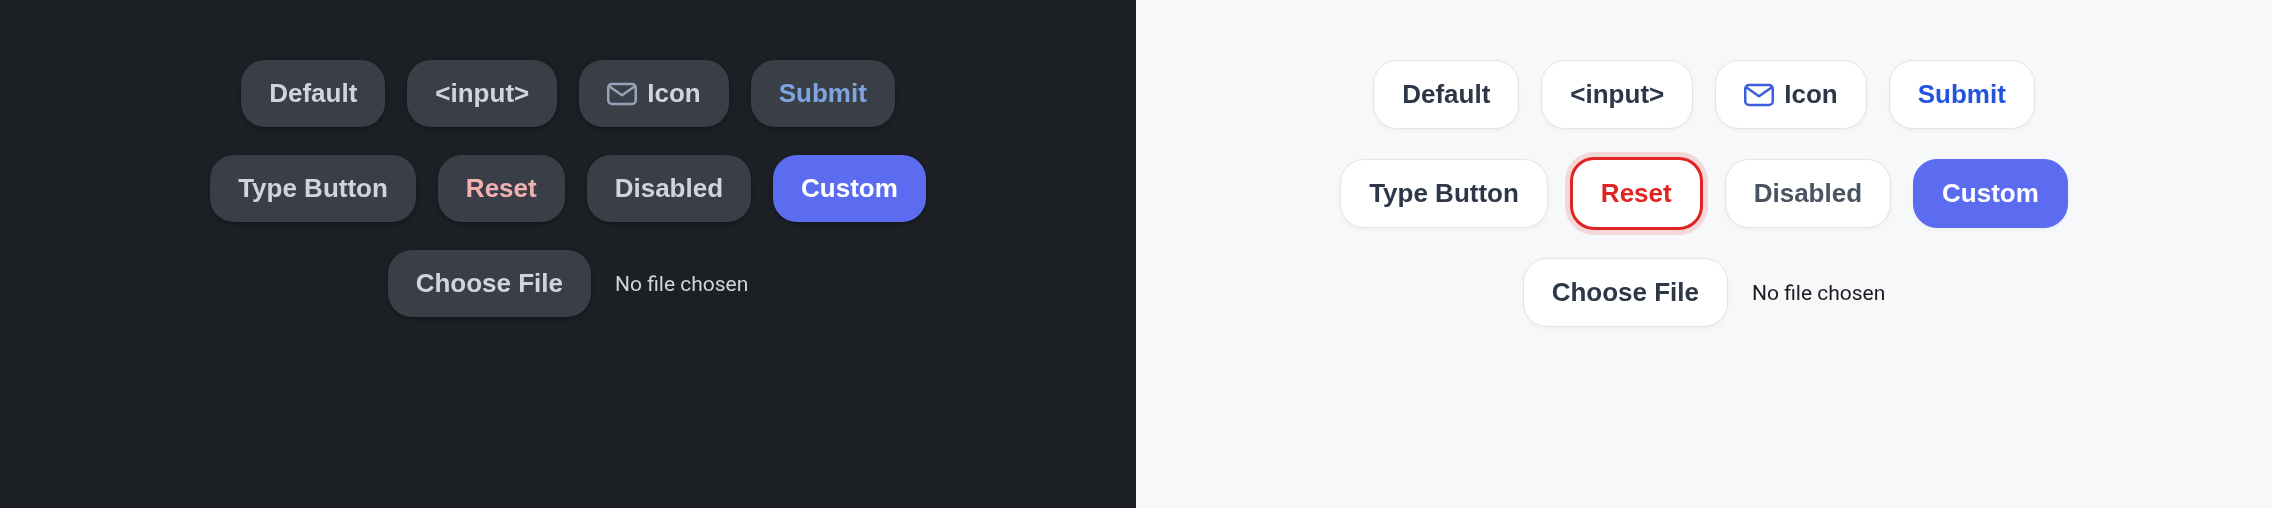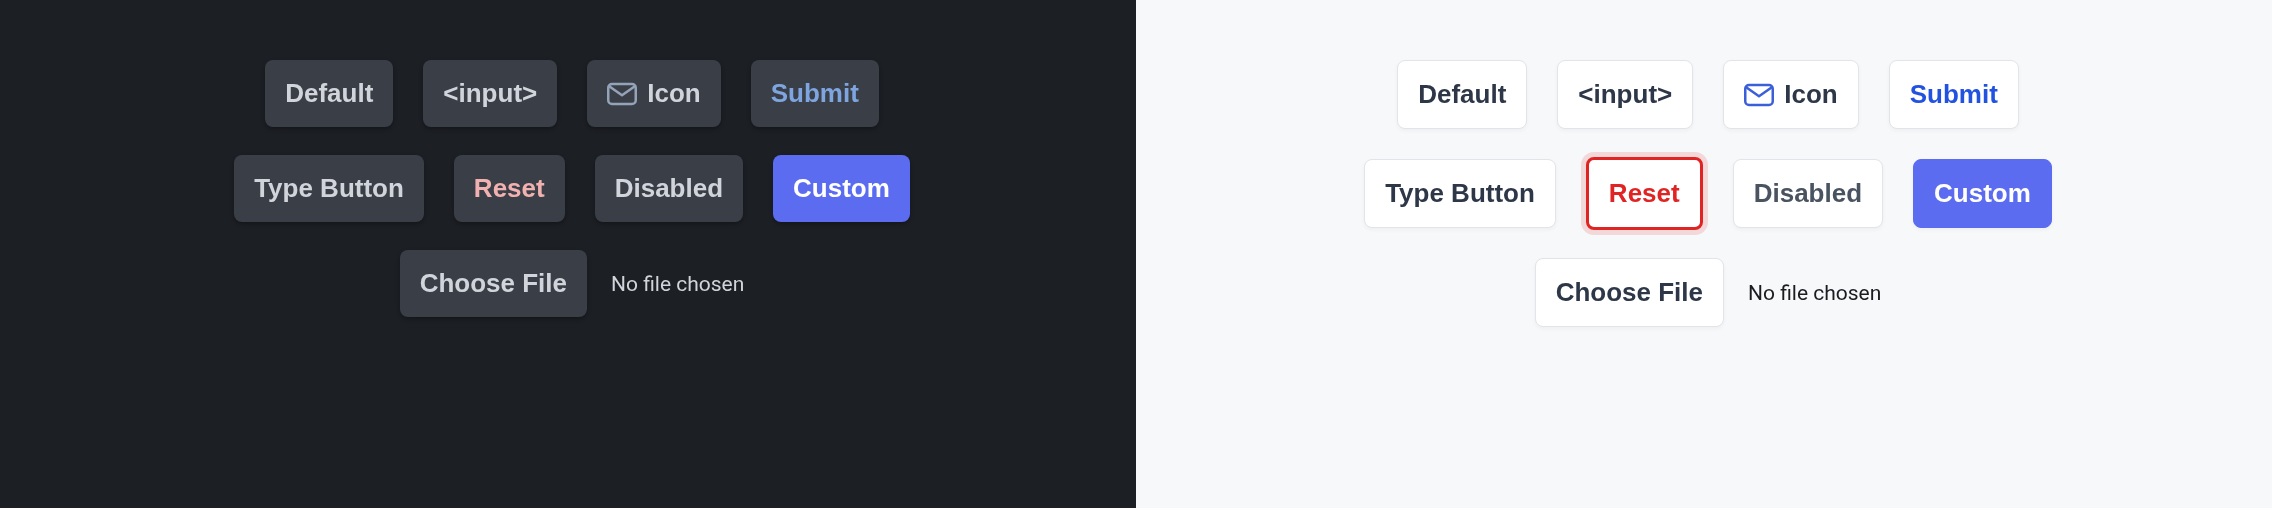--- a/index.html
+++ b/index.html
@@ -32,28 +32,27 @@
       display: flex;
       gap: 22px;
       justify-content: center;
       align-items: center;
     }
     .btn {
       display: inline-flex;
       align-items: center;
       justify-content: center;
       gap: 10px;
-      padding: 18px 20px;
-      border-radius: 8px;
+      padding: 18px 28px;
+      border-radius: 24px;
       font-size: 26px;
       font-weight: 700;
       cursor: pointer;
       border: none;
       white-space: nowrap;
-      margin-left: 8px;
     }
     
     .dark .btn {
       background: #3a3f47;
       color: #d1d5db;
       box-shadow: 0 2px 4px rgba(0,0,0,0.3);
     }
     .dark .btn.submit {
       color: #7ea5e0;
     }

